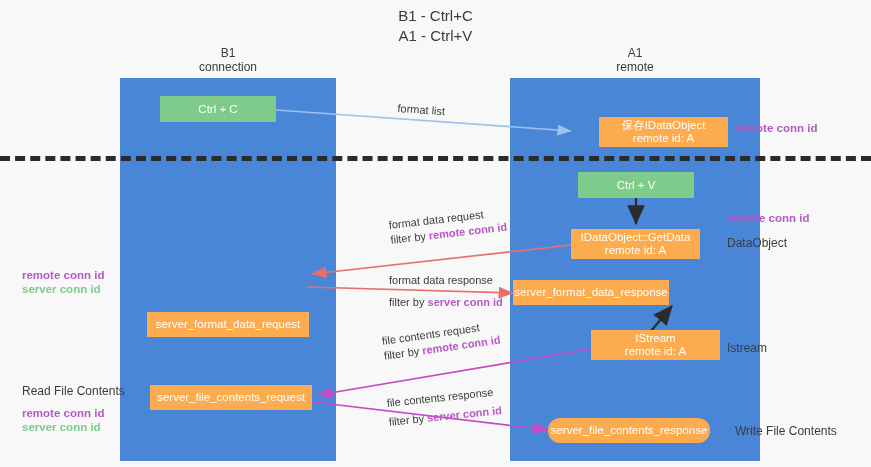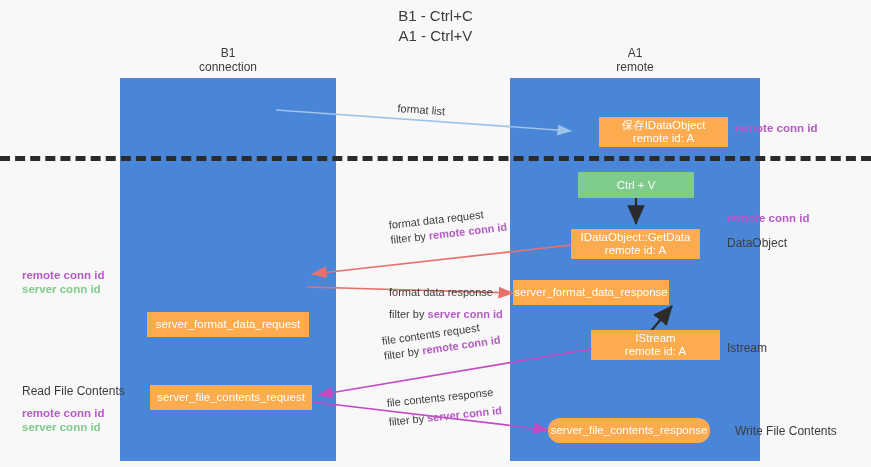--- a/index.html
+++ b/index.html
@@ -153,20 +153,23 @@
 
     <line x1="672" y1="306" x2="651" y2="331" stroke="#2b2b2b" stroke-width="2.2" marker-end="url(#ah-black)" transform="rotate(180 661.5 318.5)"></line>
 
     <line x1="591" y1="349" x2="318" y2="395" stroke="#c44bc4" stroke-width="1.7" marker-end="url(#ah-magenta)"></line>
 
     <line x1="313" y1="402" x2="548" y2="430" stroke="#c44bc4" stroke-width="1.7" marker-end="url(#ah-magenta)"></line>
   </svg>
 
   <div class="abs" id="dashed-line"></div>
 
+  <div class="abs box green" style="left:160px; top:96px; width:116px; height:26px;">
+    <span>Ctrl + C</span>
+  </div>
 
   <div class="abs box orange" style="left:571px; top:117px; width:129px; height:30px;margin-left:28px;">
     <span>保存IDataObject</span>
     <span class="l2">remote id: A</span>
   </div>
 
   <div class="abs box green" style="left:578px; top:172px; width:116px; height:26px;">
     <span>Ctrl + V</span>
   </div>
 
@@ -215,21 +218,21 @@
 
   <div class="abs edge-text" style="left:398px; top:101px; transform: rotate(4deg);">
     <div>format list</div>
   </div>
 
   <div class="abs edge-text" style="left:388px; top:218px; transform: rotate(-6.5deg);">
     <div>format data request</div>
     <div><span>filter by </span><b>remote conn id</b></div>
   </div>
 
-  <div class="abs edge-text" style="left:389px; top:273px;margin-top:12px;">
+  <div class="abs edge-text" style="left:389px; top:273px;">
     <div>format data response</div>
     <div style="margin-top:7px;"><span>filter by </span><b>server conn id</b></div>
   </div>
 
   <div class="abs edge-text" style="left:381px; top:334px; transform: rotate(-8deg);">
     <div>file contents request</div>
     <div><span>filter by </span><b>remote conn id</b></div>
   </div>
 
   <div class="abs edge-text" style="left:386px; top:396px; transform: rotate(-6deg);">

